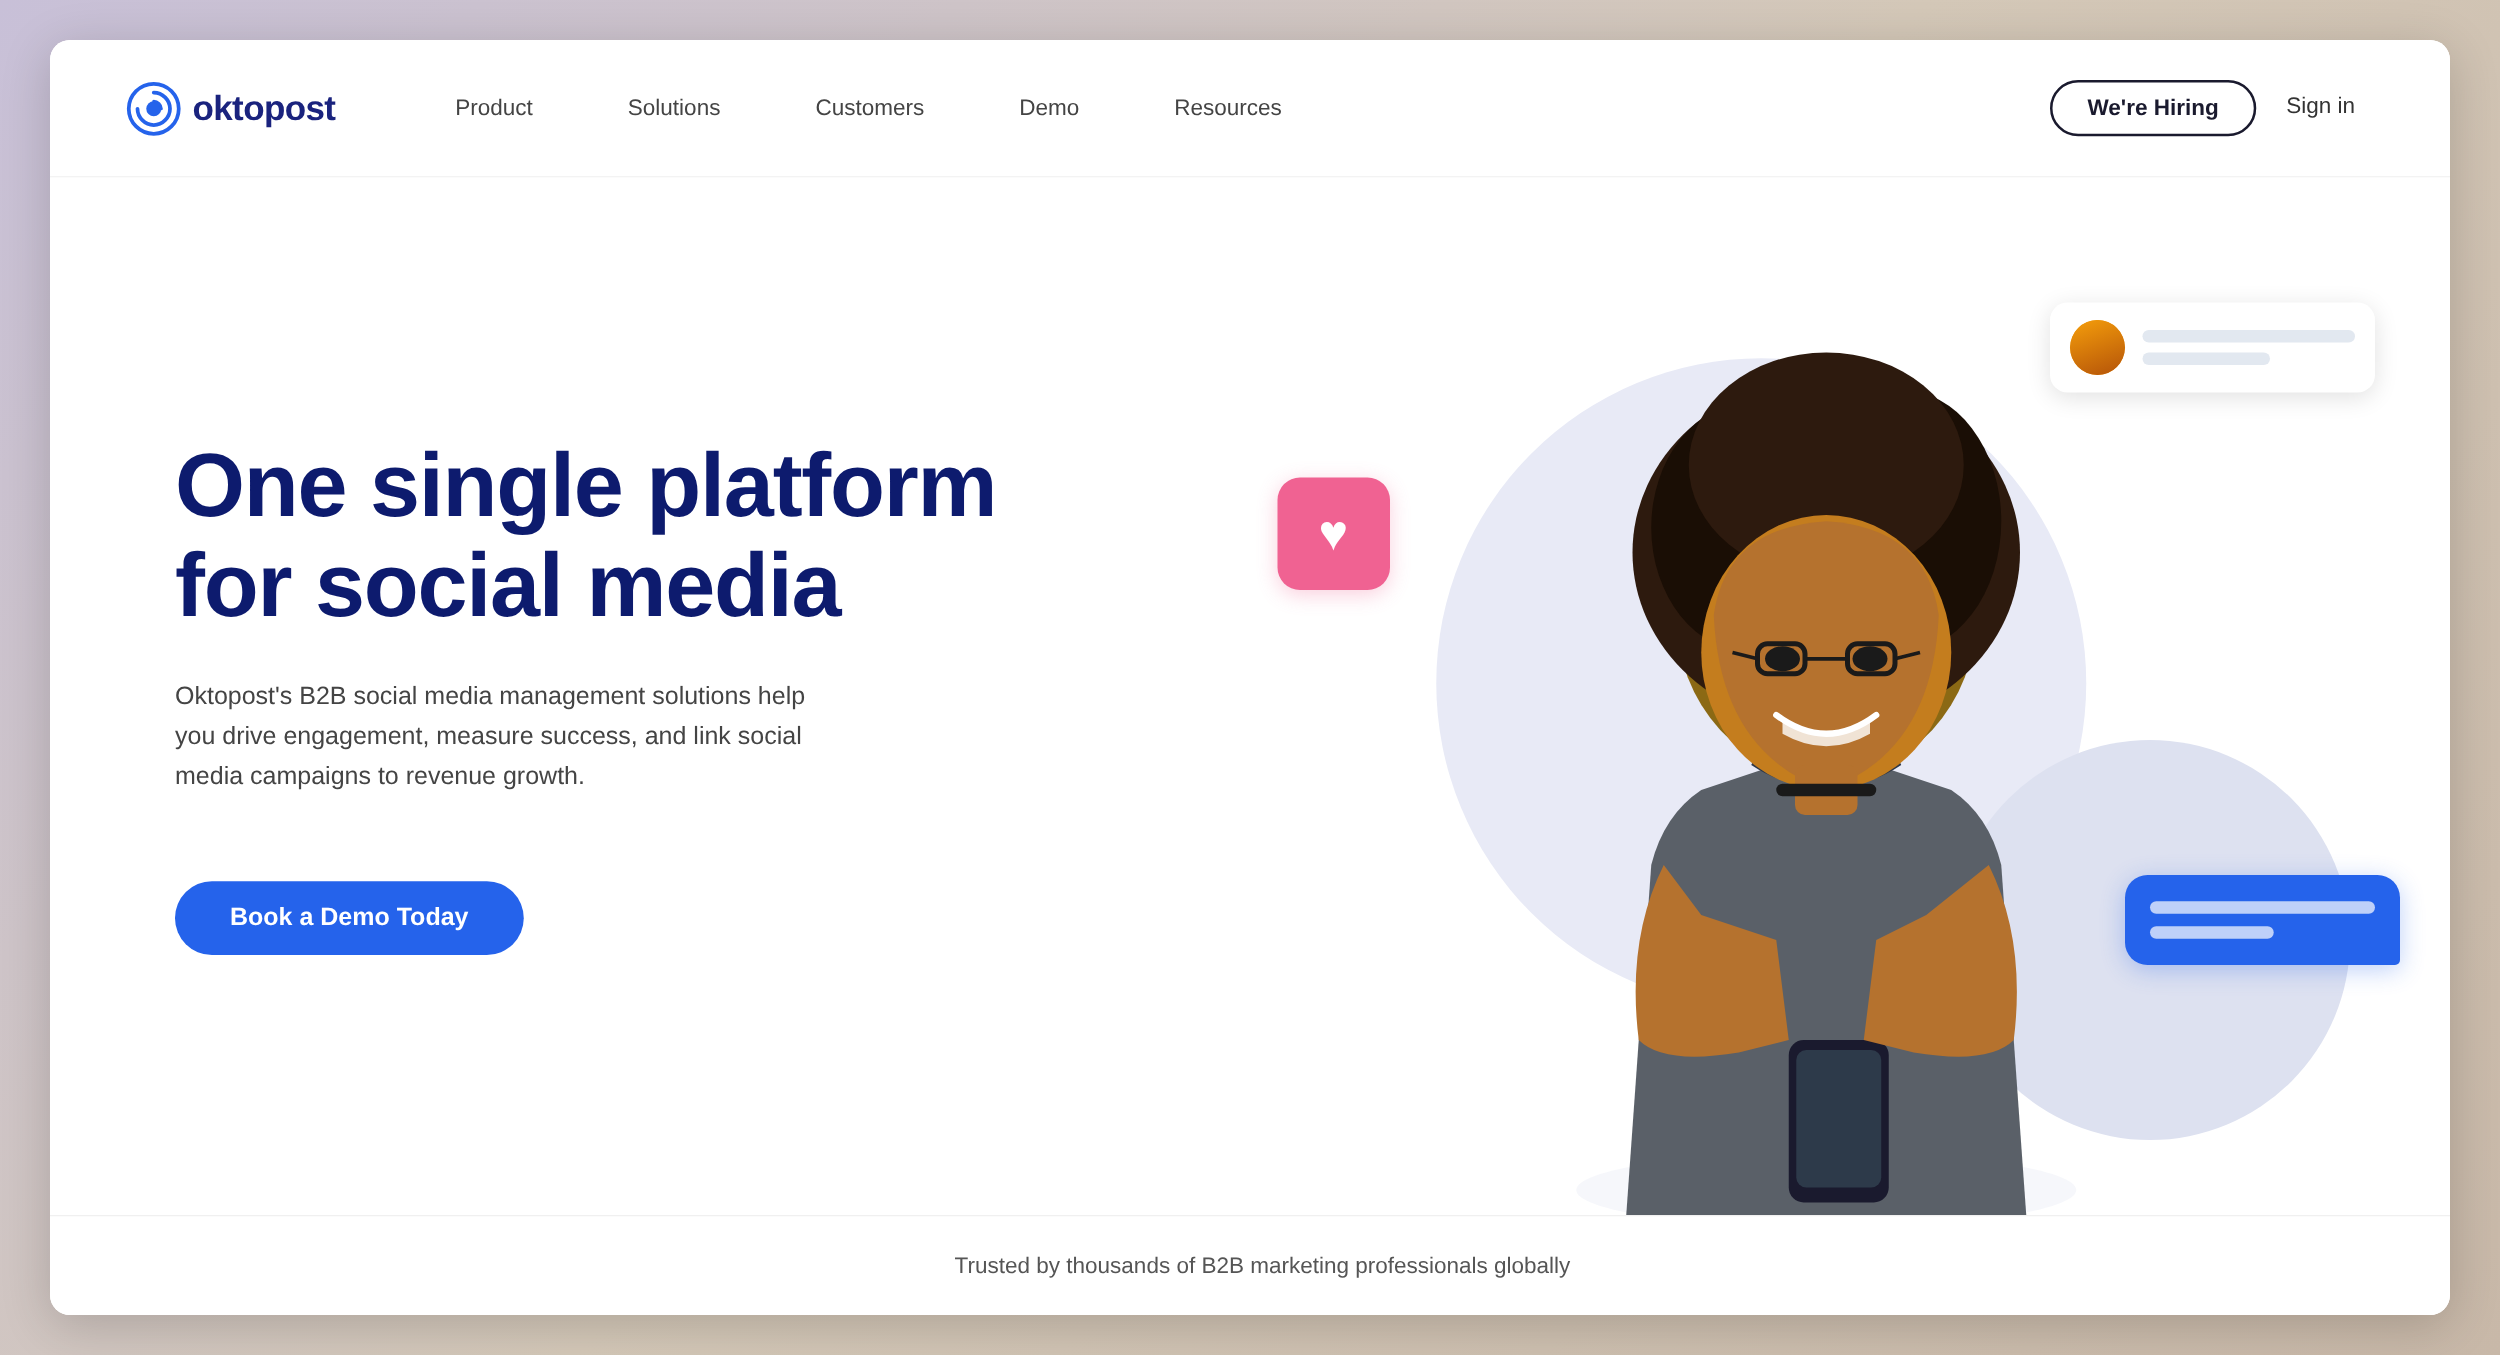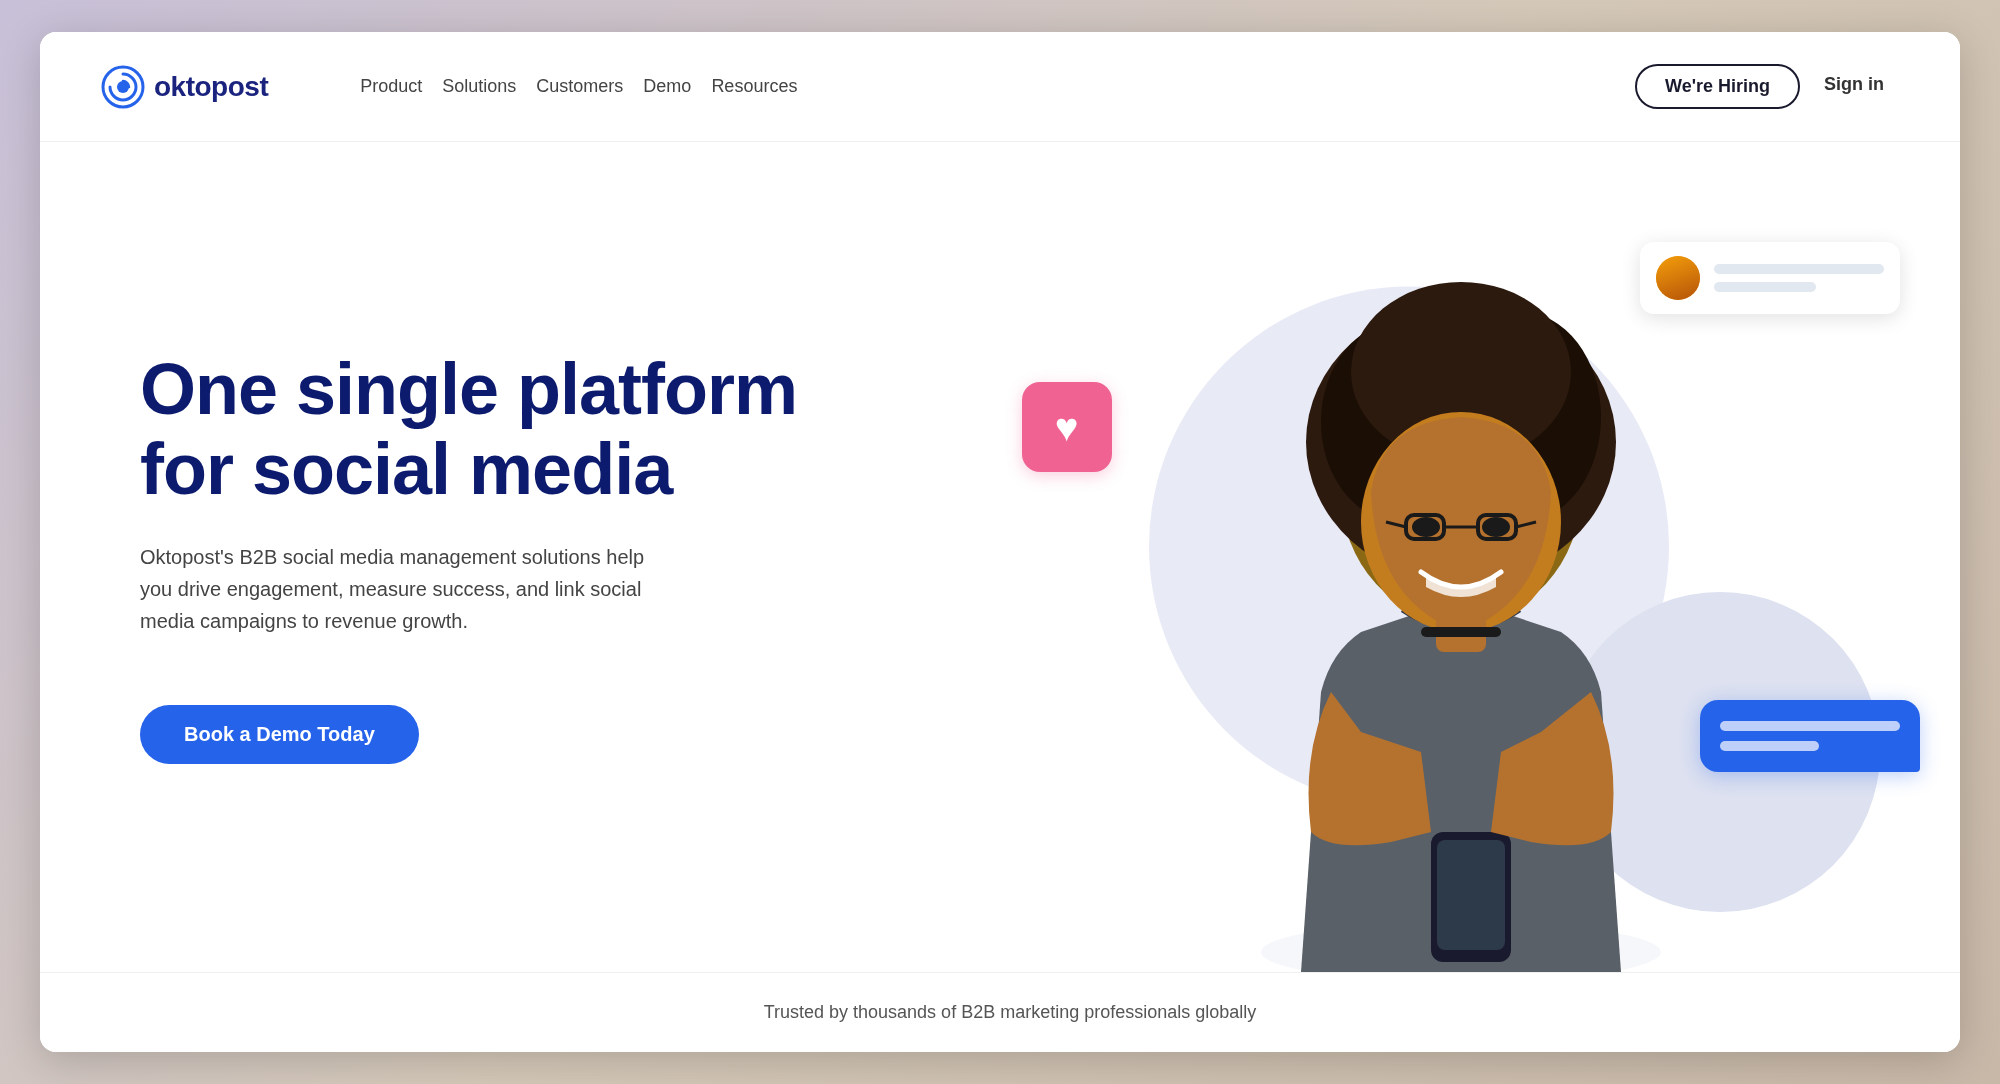--- a/index.html
+++ b/index.html
@@ -30,38 +30,39 @@
       align-items: center;
       padding: 0 60px;
       border-bottom: 1px solid #f0f0f0;
       background: #fff;
       flex-shrink: 0;
     }
     .logo {
       display: flex;
       align-items: center;
       gap: 8px;
-      margin-right: 92px;
+      margin-right: 68px;
       text-decoration: none;
     }
     .logo-icon {
       width: 46px;
       height: 46px;
     }
     .logo-text {
       font-size: 28px;
       font-weight: 700;
       color: #1a237e;
       letter-spacing: -0.5px;
     }
     .nav {
       display: flex;
       align-items: center;
-      gap: 20px;
+      gap: 76px;
       flex: 1;
+      margin-left: 28px;
     }
     .nav-item {
       font-size: 18px;
       color: #444;
       text-decoration: none;
       cursor: pointer;
       font-weight: 400;
     }
     .header-actions {
       display: flex;
@@ -78,21 +79,21 @@
       background: transparent;
       cursor: pointer;
       white-space: nowrap;
     }
     .btn-signin {
       font-size: 18px;
       color: #333;
       background: transparent;
       border: none;
       cursor: pointer;
-      font-weight: 700;
+      font-weight: 400;
       padding: 10px 16px;
     }
     .btn-book-demo {
       background: #2563eb;
       color: #fff;
       border: none;
       border-radius: 50px;
       padding: 14px 32px;
       font-size: 18px;
       font-weight: 600;

